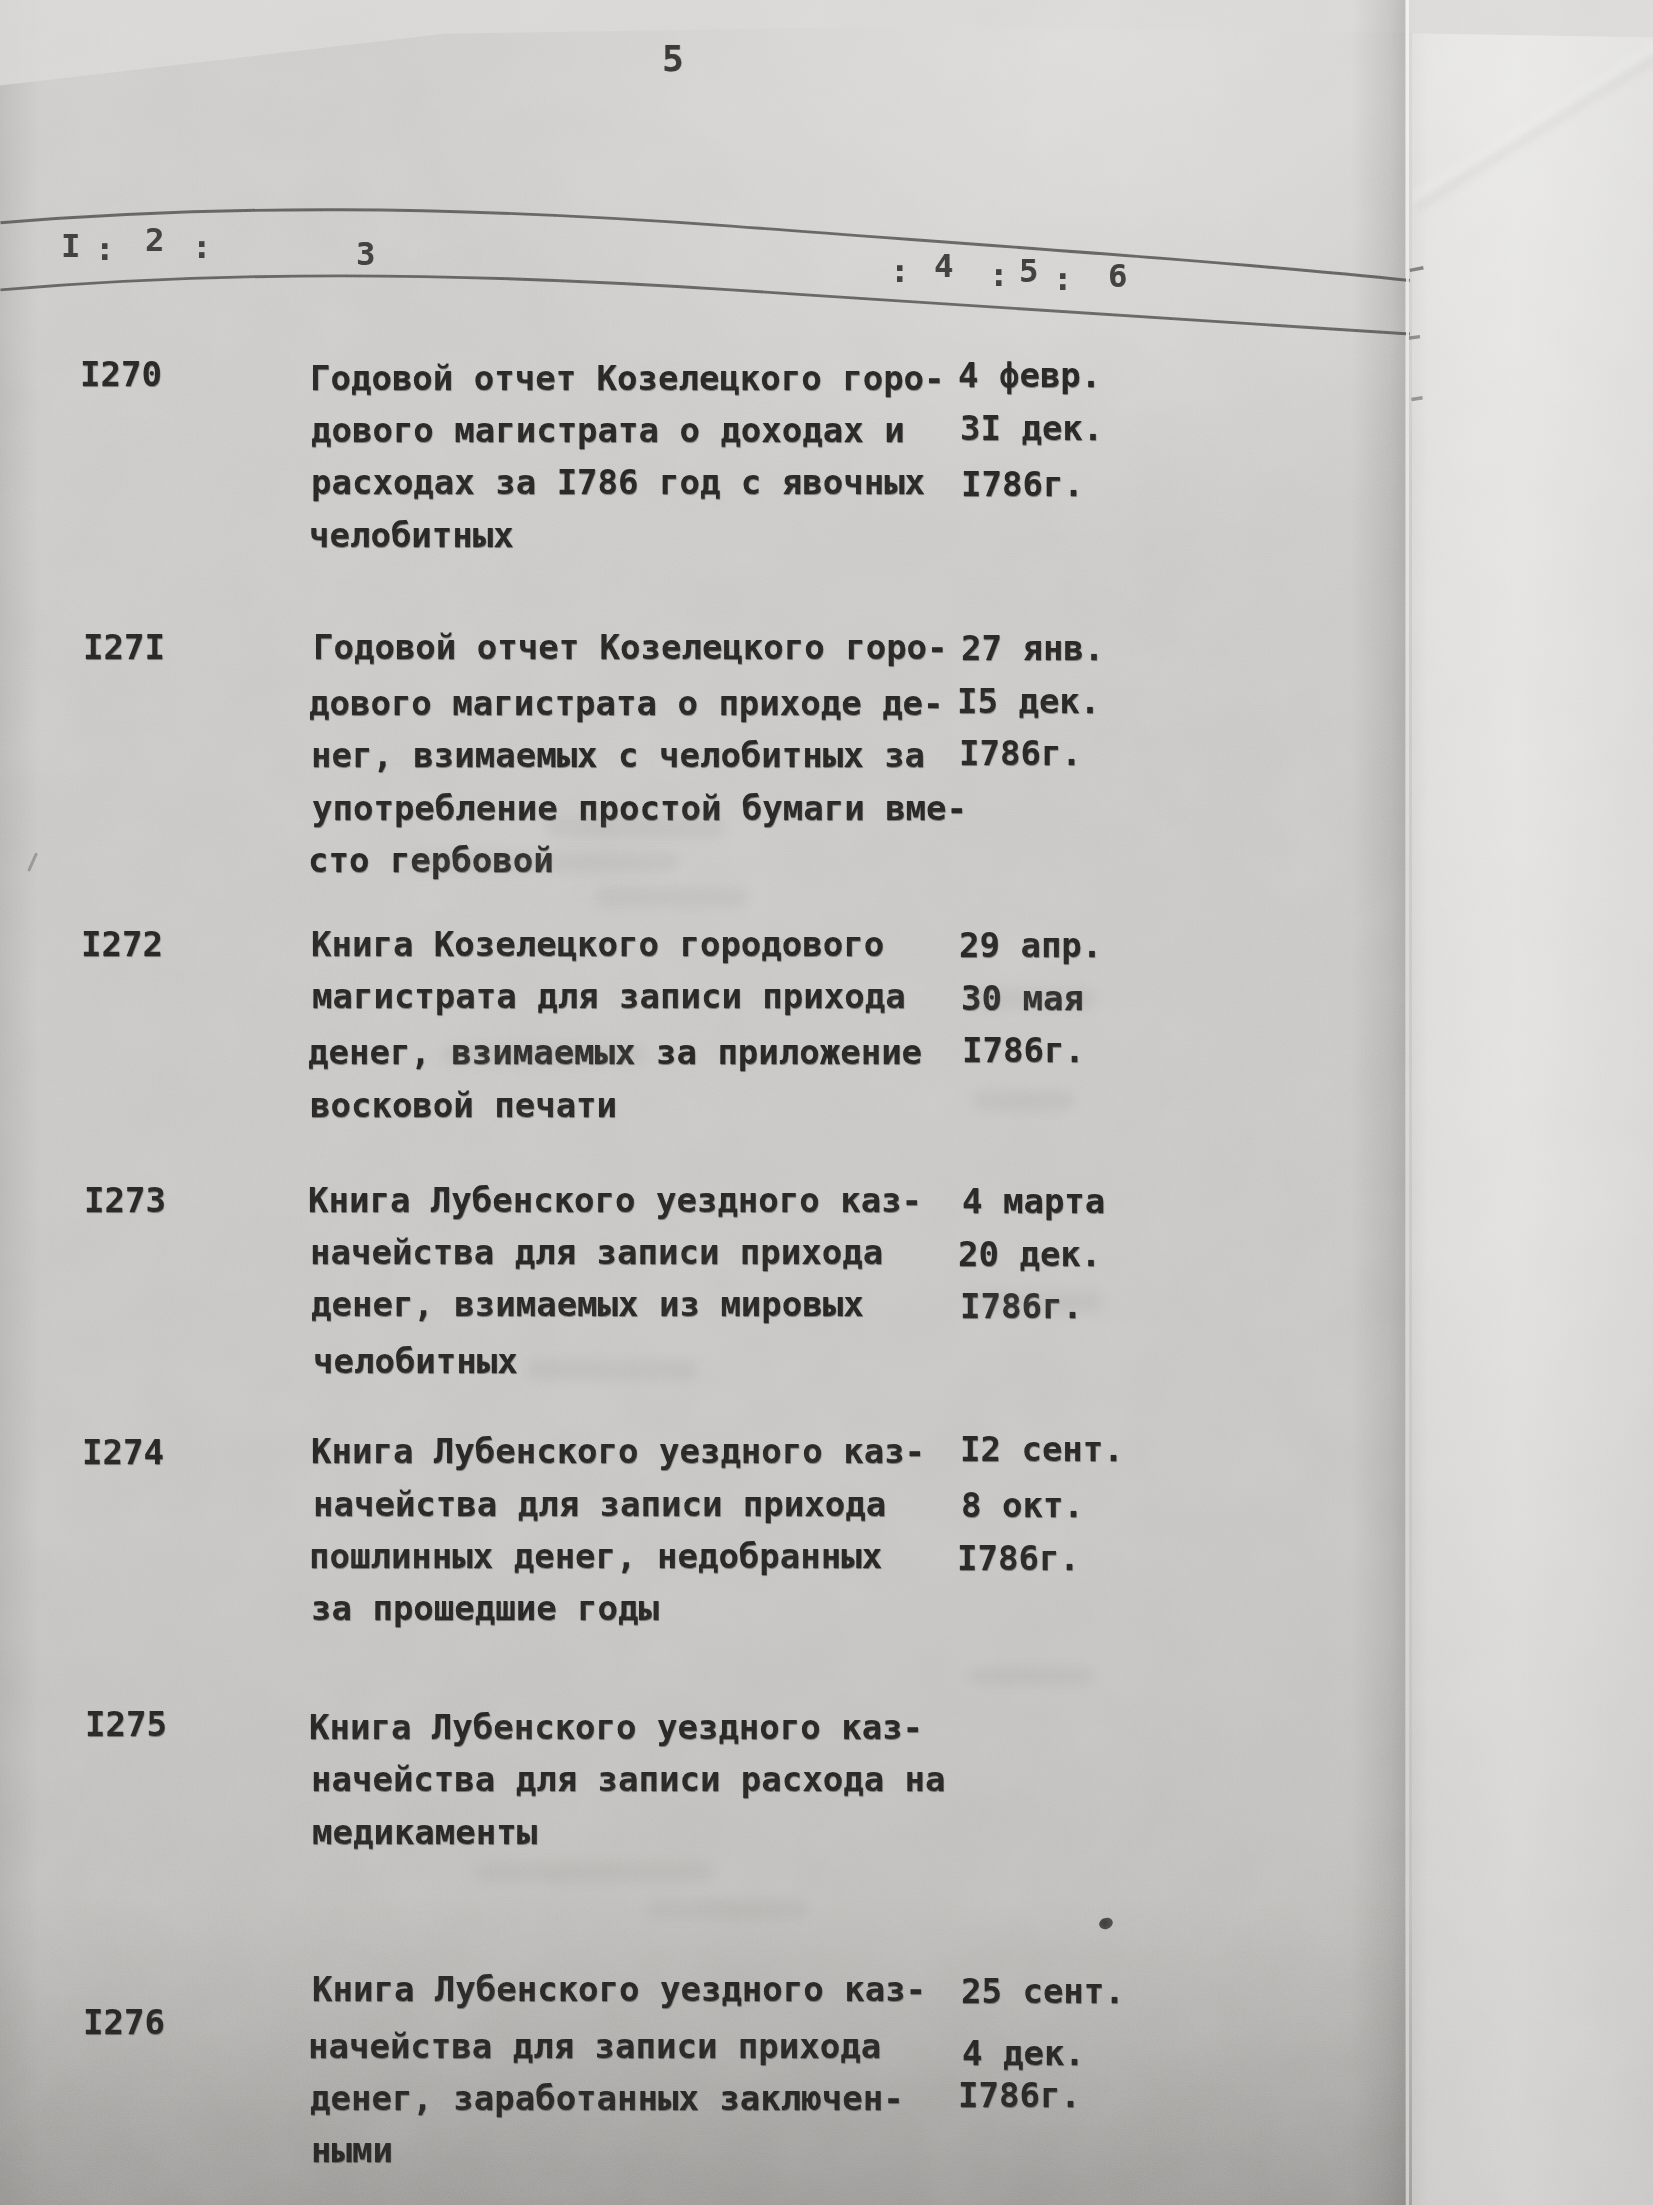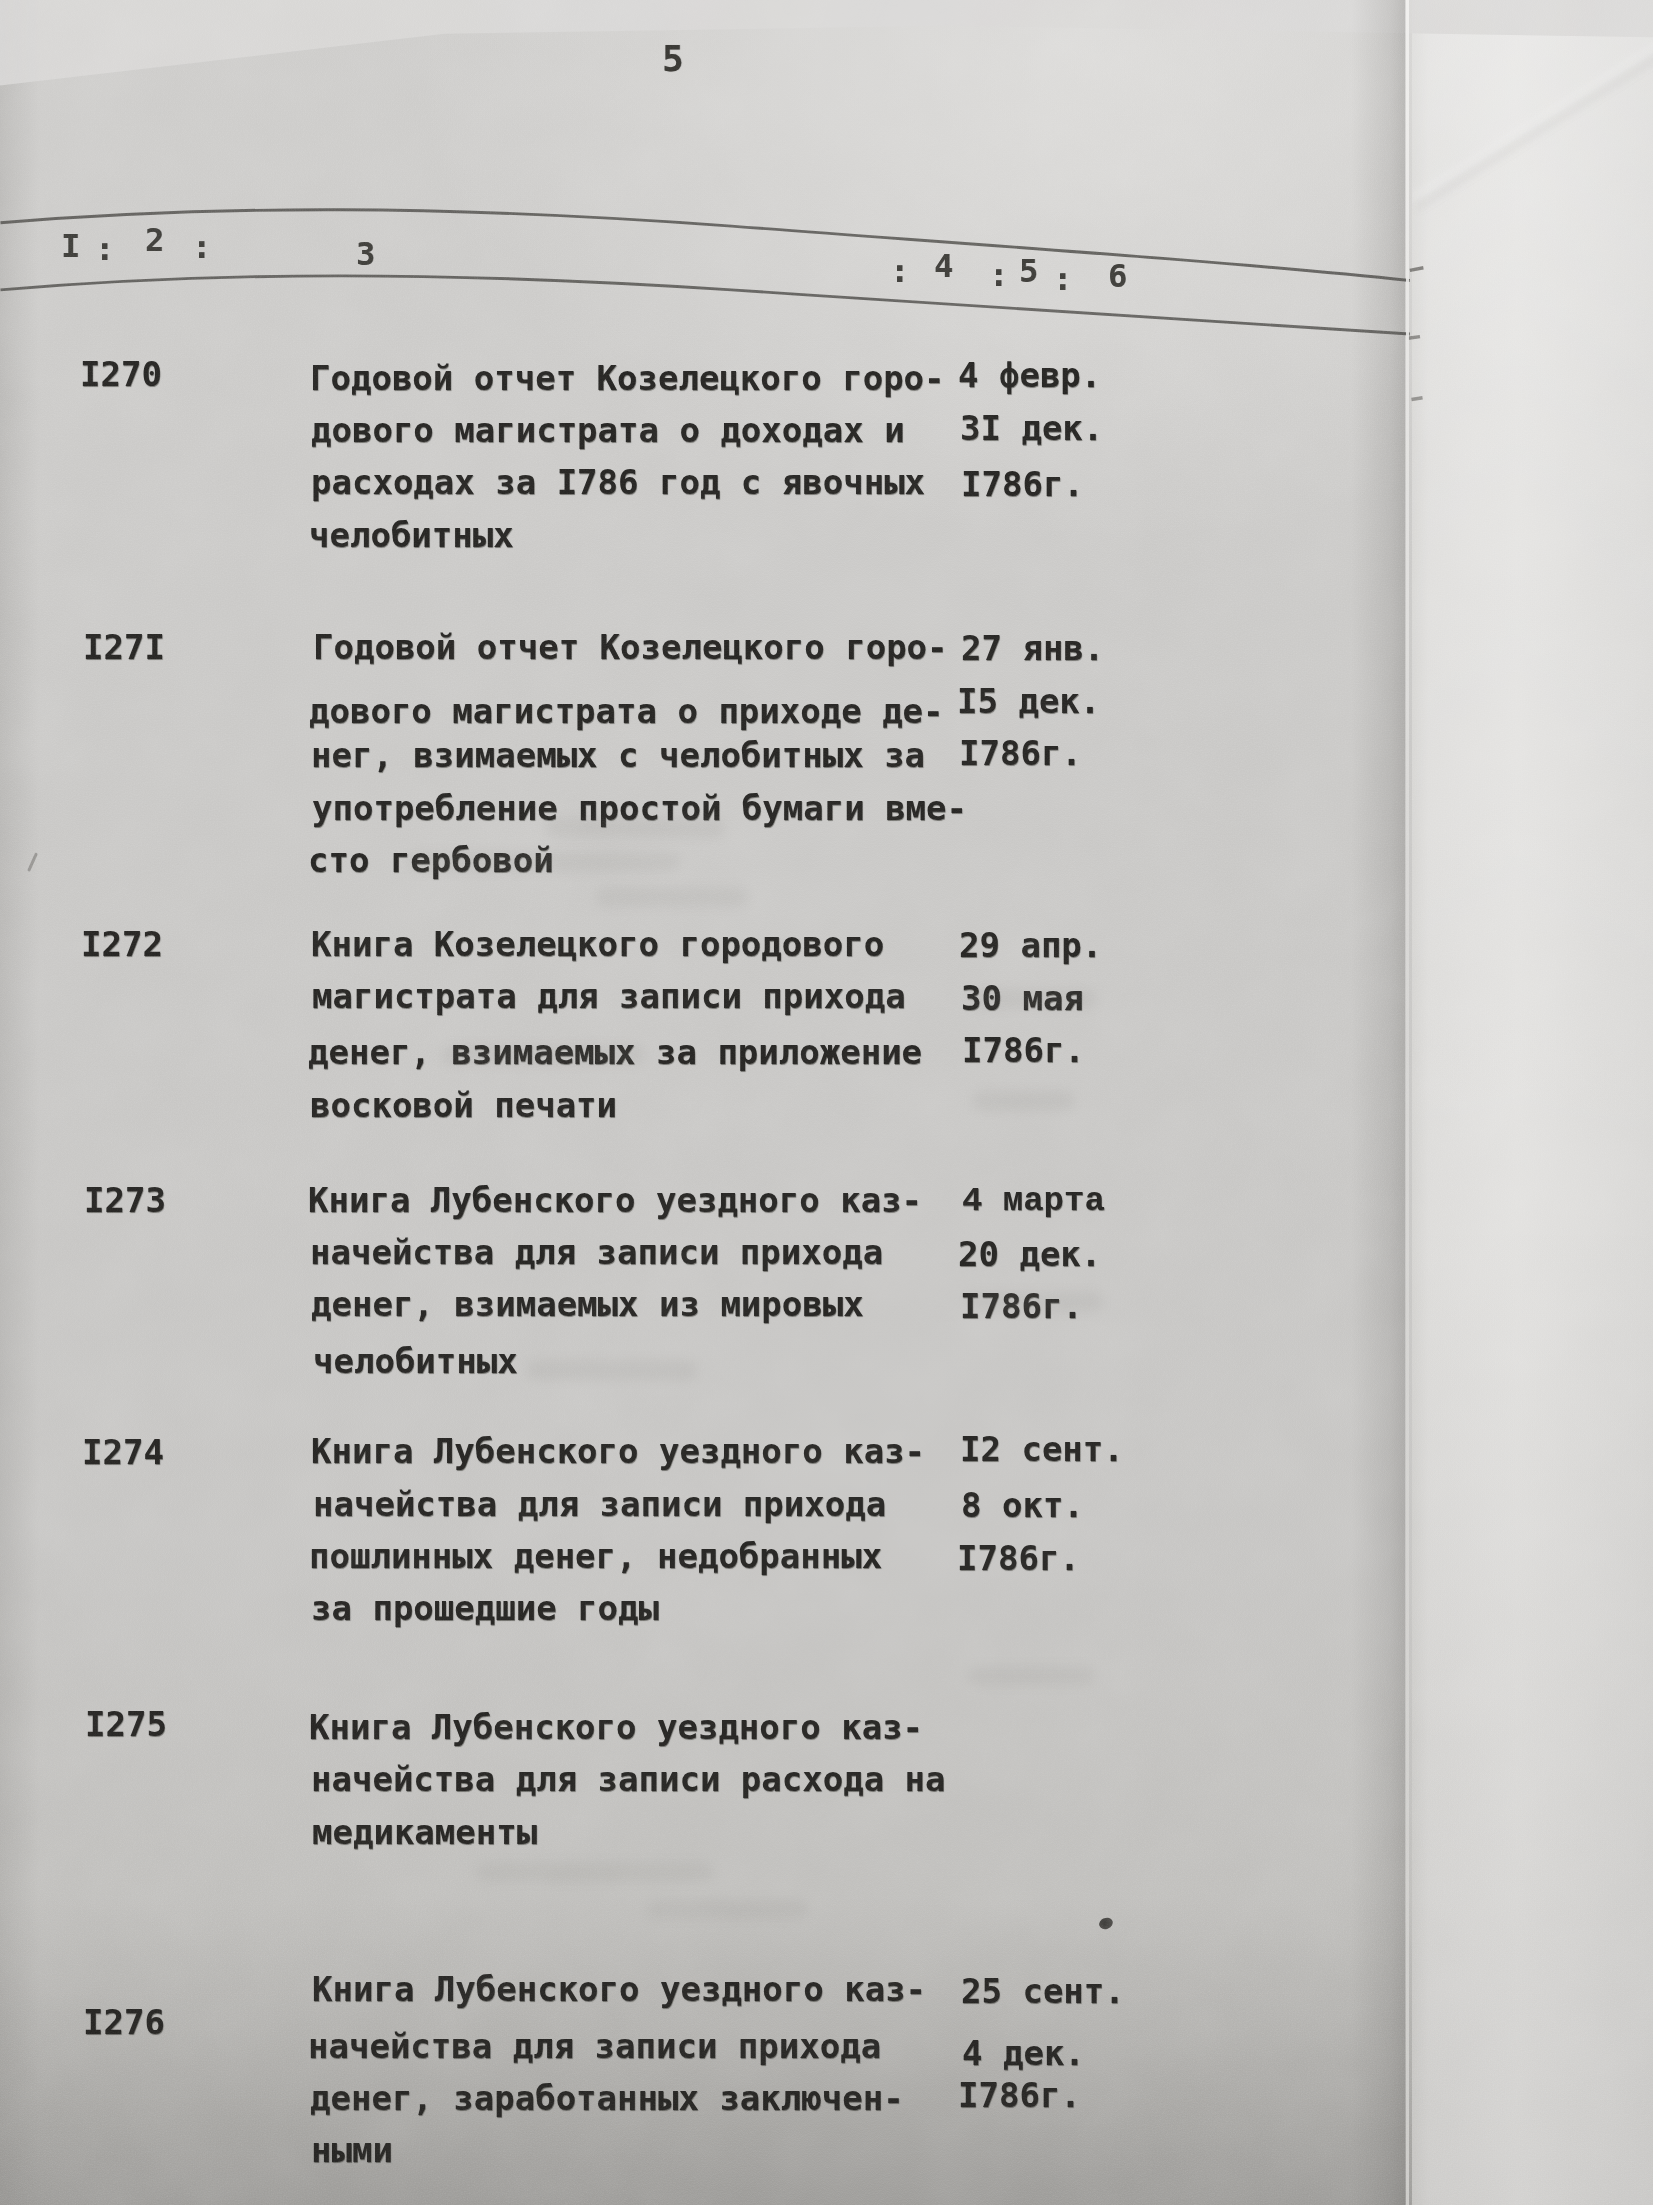--- a/index.html
+++ b/index.html
@@ -114,21 +114,21 @@
           <div class="tline" style="left: 311px; top: 413px;">дового магистрата о доходах и</div>
           <div class="tline" style="left: 311px; top: 465px;">расходах за I786 год с явочных</div>
           <div class="tline" style="left: 309px; top: 518px;">челобитных</div>
           <div class="tline" style="left: 958px; top: 358px;">4 февр.</div>
           <div class="tline" style="left: 960px; top: 411px;">3I дек.</div>
           <div class="tline" style="left: 961px; top: 467px;">I786г.</div>
         </div>
         <div>
           <div class="tline" style="left: 83px; top: 630px;">I27I</div>
           <div class="tline" style="left: 313px; top: 630px;">Годовой отчет Козелецкого горо-</div>
-          <div class="tline" style="left: 309px; top: 686px; margin-top: 8px;">дового магистрата о приходе де-</div>
+          <div class="tline" style="left: 309px; top: 686px;">дового магистрата о приходе де-</div>
           <div class="tline" style="left: 311px; top: 738px;">нег, взимаемых с челобитных за</div>
           <div class="tline" style="left: 312px; top: 791px;">употребление простой бумаги вме-</div>
           <div class="tline" style="left: 308px; top: 843px;">сто гербовой</div>
           <div class="tline" style="left: 961px; top: 631px;">27 янв.</div>
           <div class="tline" style="left: 957px; top: 684px;">I5 дек.</div>
           <div class="tline" style="left: 959px; top: 736px;">I786г.</div>
         </div>
         <div>
           <div class="tline" style="left: 81px; top: 927px;">I272</div>
           <div class="tline" style="left: 311px; top: 927px;">Книга Козелецкого городового</div>
@@ -138,21 +138,21 @@
           <div class="tline" style="left: 959px; top: 928px;">29 апр.</div>
           <div class="tline" style="left: 961px; top: 981px;">30 мая</div>
           <div class="tline" style="left: 962px; top: 1033px;">I786г.</div>
         </div>
         <div>
           <div class="tline" style="left: 84px; top: 1183px;">I273</div>
           <div class="tline" style="left: 308px; top: 1183px;">Книга Лубенского уездного каз-</div>
           <div class="tline" style="left: 310px; top: 1235px;">начейства для записи прихода</div>
           <div class="tline" style="left: 311px; top: 1287px;">денег, взимаемых из мировых</div>
           <div class="tline" style="left: 313px; top: 1344px;">челобитных</div>
-          <div class="tline" style="left: 962px; top: 1184px; font-family: Liberation Mono, monospace;">4 марта</div>
+          <div class="tline" style="left: 962px; top: 1184px;">4 марта</div>
           <div class="tline" style="left: 958px; top: 1237px;">20 дек.</div>
           <div class="tline" style="left: 960px; top: 1289px;">I786г.</div>
         </div>
         <div>
           <div class="tline" style="left: 82px; top: 1435px;">I274</div>
           <div class="tline" style="left: 311px; top: 1434px;">Книга Лубенского уездного каз-</div>
           <div class="tline" style="left: 313px; top: 1487px;">начейства для записи прихода</div>
           <div class="tline" style="left: 309px; top: 1539px;">пошлинных денег, недобранных</div>
           <div class="tline" style="left: 311px; top: 1591px;">за прошедшие годы</div>
           <div class="tline" style="left: 960px; top: 1432px;">I2 сент.</div>

